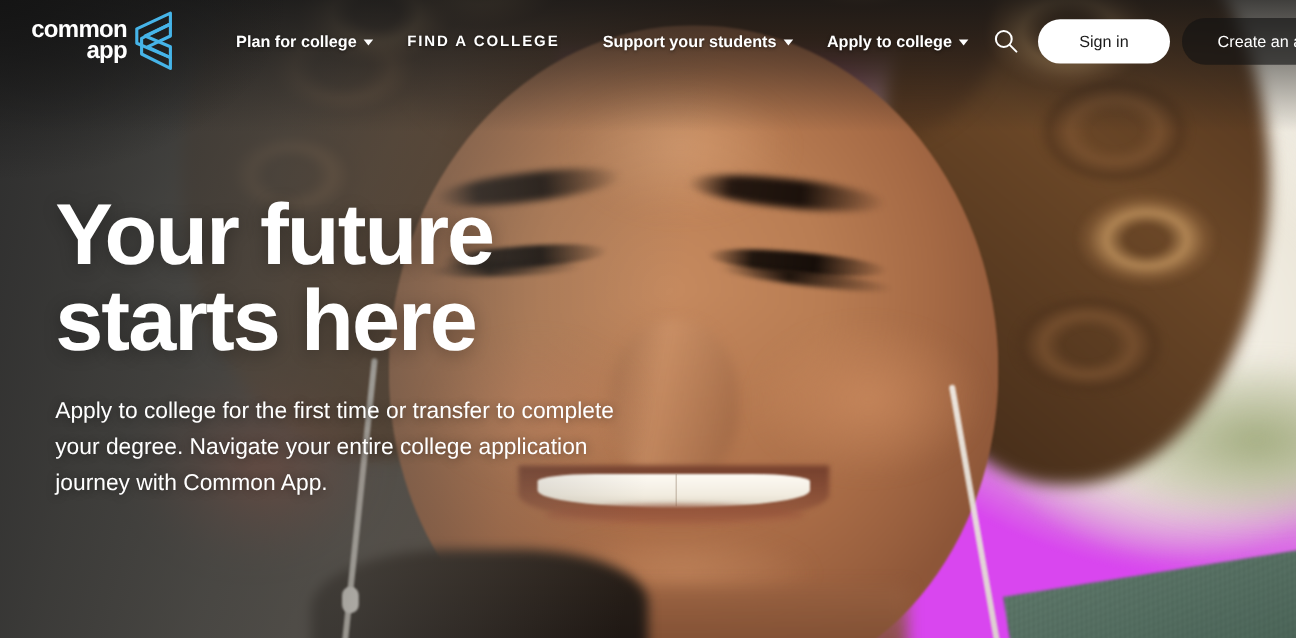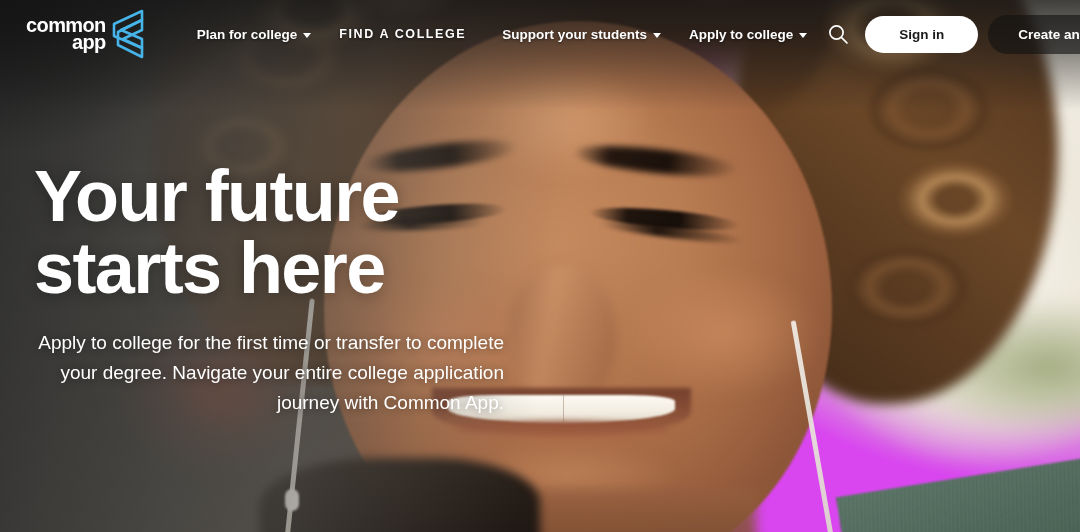--- a/index.html
+++ b/index.html
@@ -277,47 +277,46 @@
     display:inline-block; margin-top:2px;
   }
 
   .nav-right { margin-left:auto; display:flex; align-items:center; gap:10px; }
   .search-btn {
     width:34px; height:34px; display:flex; align-items:center; justify-content:center;
     cursor:pointer; background:none; border:none;
   }
   .btn {
     border:none; cursor:pointer; white-space:nowrap;
-    font-family:"Liberation Sans", sans-serif; font-weight:700;
+    font-family:"Liberation Sans", sans-serif; font-weight:400;
   }
   .btn-signin {
     background:#fff; color:#1a1a1a; font-size:13.5px;
     border-radius:999px; padding:11px 34px;
   }
   .btn-create {
     background:rgba(18,18,18,.62); color:#fff; font-size:13.5px;
     border-radius:999px; padding:12px 30px;
     backdrop-filter:blur(2px);
   }
 
   
   .hero-copy {
-    position:absolute; left:34px; top:160px; z-index:30; width:520px;
+    position:absolute; left:46px; top:160px; z-index:30; width:520px;
   }
   .hero-title {
     color:#fff; font-size:72px; font-weight:700; line-height:1.0;
     letter-spacing:-1.6px;
     text-shadow:0 2px 14px rgba(0,0,0,.30);
   }
   .hero-sub {
     margin-top:24px;
     color:#fff; font-size:19px; font-weight:400; line-height:1.58;
     max-width:470px;
     text-shadow:0 1px 8px rgba(0,0,0,.42);
-    text-align:right;
   }
   .btn-start {
     margin-top:34px;
     background:#fff; color:#1a1a1a; font-size:15px; font-weight:700;
     border-radius:999px; padding:16px 34px;
     box-shadow:0 2px 10px rgba(0,0,0,.18);
   }
 </style>
 </head>
 <body>

